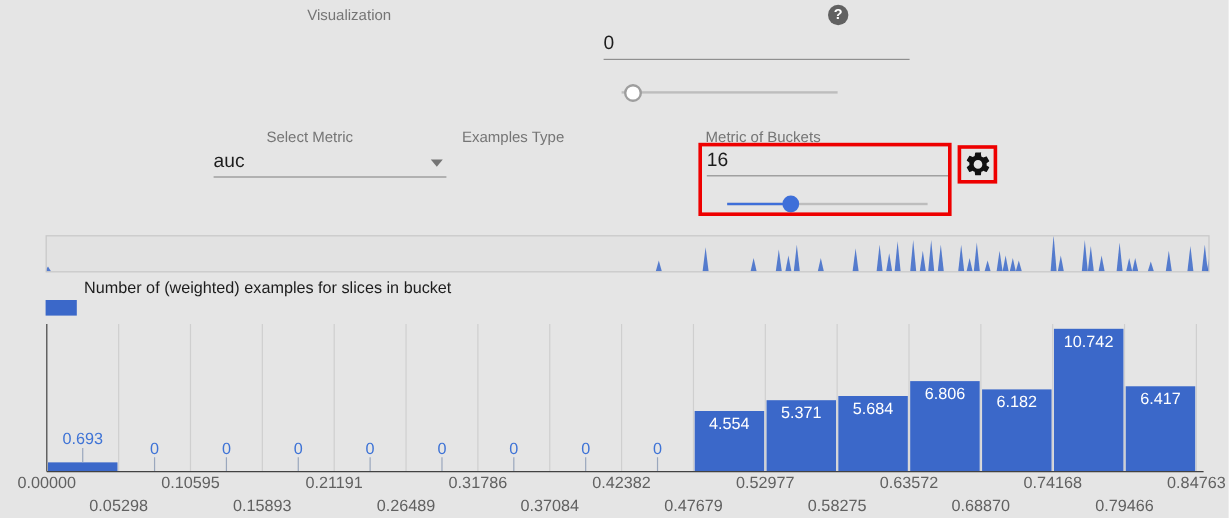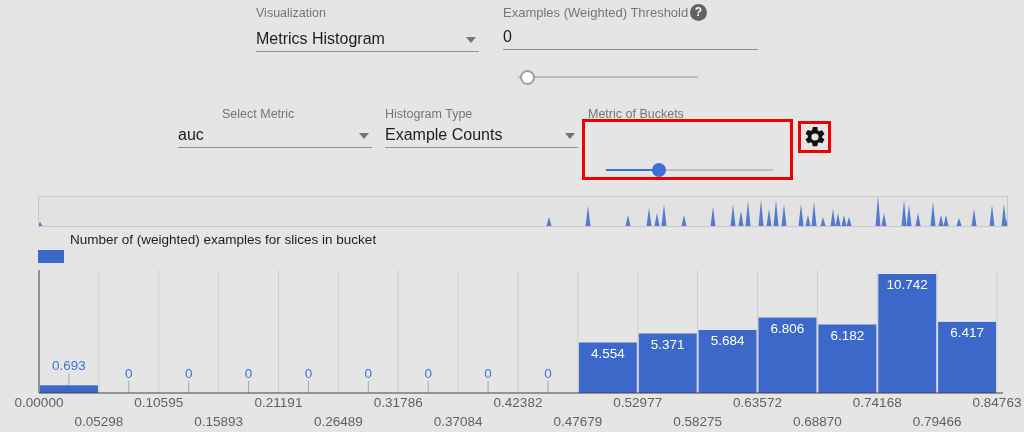--- a/index.html
+++ b/index.html
@@ -30,47 +30,41 @@
   .legend-swatch{width:26px;height:13px;}
   .legend-text{font-size:13.5px;color:#1d1d1d;white-space:nowrap;}
   svg text{font-family:"Liberation Sans",sans-serif;}
 </style>
 </head>
 <body>
 
 <div id="stage">
 
   <div class="abs ctl-label" style="left:256px;top:6px;">Visualization</div>
-  <div class="abs field" style="left:256px;top:28px;width:223px;">
-    <div class="val">Metrics Histogram</div>
-    <div class="chevron"></div>
-  </div>
 
-  <div class="abs ctl-label" style="left:503px;top:5px;font-size:13px;">Examples (Weighted) Threshold</div>
   <div class="abs help" style="left:690px;top:4px;">?</div>
   <div class="abs field" style="left:503px;top:26px;width:255px;">
     <div class="val">0</div>
   </div>
   <div class="abs track" style="left:518px;top:76px;width:180px;">
     <div class="abs thumb-hollow" id="thr-thumb" style="top: -6px; left: 2px;"></div>
   </div>
 
   <div class="abs ctl-label" style="left:178px;top:107px;margin-left:44px;">Select Metric</div>
   <div class="abs field" style="left:178px;top:124px;width:194px;">
     <div class="val">auc</div>
     <div class="chevron"></div>
   </div>
 
-  <div class="abs ctl-label" style="left:385px;top:107px;">Histogram Type</div>
-  <div class="abs field" style="left:385px;top:124px;width:193px;">
-    <div class="val">Example Counts</div>
-    <div class="chevron"></div>
-  </div>
+  <div class="abs ctl-label" style="left:385px;top:107px;">Examples Type</div>
 
   <div class="abs ctl-label" style="left:588px;top:107px;">Metric of Buckets</div>
+  <div class="abs field" style="left:589px;top:123px;width:202px;">
+    <div class="val">16</div>
+  </div>
   <div class="abs track" style="left:606px;top:169px;width:167px;">
     <div class="abs" id="bkt-fill" style="left: 0px; top: 0px; height: 2px; width: 53.44px; background: rgb(62, 111, 217);"></div>
     <div class="abs thumb-filled" id="bkt-thumb" style="top: -6px; left: 46.44px; background: rgb(62, 111, 217);"></div>
   </div>
 
   <div class="abs redbox" style="left: 582px; top: 119px; width: 205px; height: 55px; border-color: rgb(238, 0, 0);"></div>
 
   <div class="abs" style="left:803px;top:125px;width:24px;height:24px;">
     <svg width="24" height="24" viewBox="0 0 24 24">
       <path fill="#111" d="M19.14,12.94a7.07,7.07,0,0,0,.06-.94,7.07,7.07,0,0,0-.06-.94l2.03-1.58a.49.49,0,0,0,.12-.61l-1.92-3.32a.49.49,0,0,0-.59-.22l-2.39,1a7.3,7.3,0,0,0-1.62-.94l-.36-2.54A.48.48,0,0,0,13.93,2H10.07a.48.48,0,0,0-.48.41L9.23,4.95a7.3,7.3,0,0,0-1.62.94l-2.39-1a.49.49,0,0,0-.59.22L2.71,8.43a.48.48,0,0,0,.12.61l2.03,1.58a7.07,7.07,0,0,0-.06.94,7.07,7.07,0,0,0,.06.94L2.83,14.1a.49.49,0,0,0-.12.61l1.92,3.32a.49.49,0,0,0,.59.22l2.39-1a7.3,7.3,0,0,0,1.62.94l.36,2.54a.48.48,0,0,0,.48.41h3.86a.48.48,0,0,0,.48-.41l.36-2.54a7.3,7.3,0,0,0,1.62-.94l2.39,1a.49.49,0,0,0,.59-.22l1.92-3.32a.49.49,0,0,0-.12-.61ZM12,15.6A3.6,3.6,0,1,1,15.6,12,3.6,3.6,0,0,1,12,15.6Z"></path>

